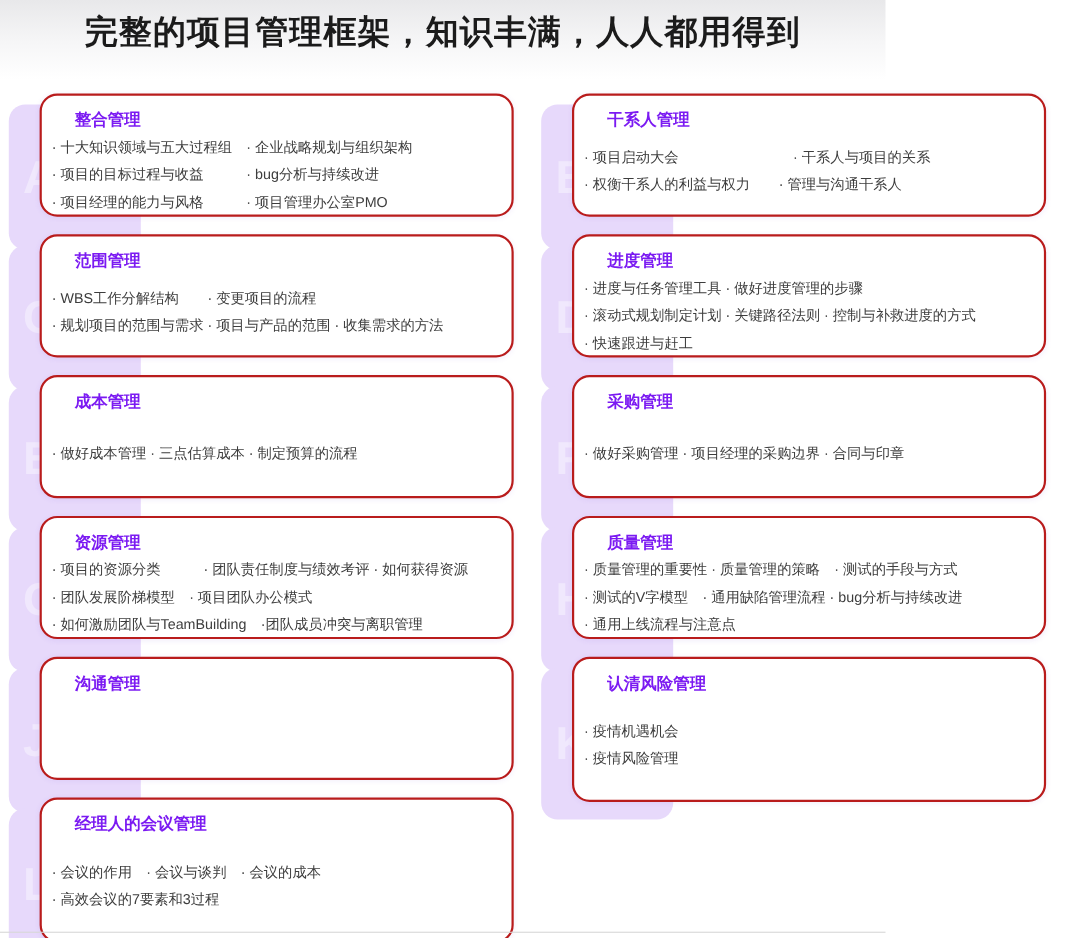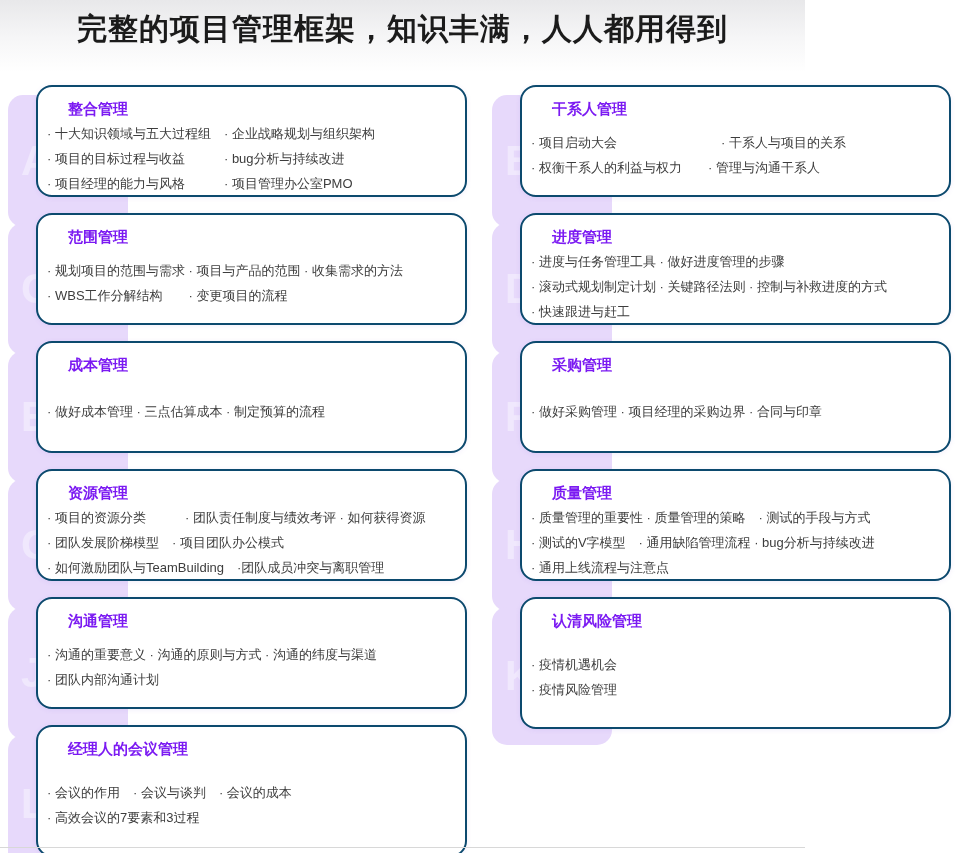--- a/index.html
+++ b/index.html
@@ -17,21 +17,21 @@
   .grid { display:grid; grid-template-columns:484px 484px; grid-auto-rows:128px; }
   .cell { position:relative; }
 
   .tile { position:absolute; left:8px; top:10px; bottom:-14px; width:120px;
           background:#e7d9fb; border-radius:15px;
           display:flex; align-items:center; }
   .tile .letter { font-size:42px; font-weight:bold; color:#f0e8fd; padding-left:13px;
                   line-height:1; user-select:none; }
 
   .card { position:absolute; left:36px; right:17px; top:0; bottom:16px;
-          background:#ffffff; border:2px solid #0c4a6e; border-radius:16px;
+          background:#ffffff; border:2px solid #b91c1c; border-radius:16px;
           box-shadow:0 1px 5px rgba(140,100,220,0.10);
           display:flex; flex-direction:column; overflow:hidden; }
   .card-title { margin:13px 0 0 30px; font-size:15px; font-weight:bold; color:#7b1af2; }
   .card-lines { flex:1; display:flex; flex-direction:column; justify-content:center;
                 padding:2px 10px 6px 9px; }
   .card-line { font-size:13px; color:#3d3d3d; line-height:25px; white-space:nowrap; }
 
   
   .row-last .tile { bottom:-20px; }
   .row-last .card { bottom:-4px; }
@@ -77,22 +77,22 @@
       </div>
     </div>
 
     <div class="cell">
       <div class="tile">
         <span class="letter">C</span>
       </div>
       <div class="card">
         <div class="card-title">范围管理</div>
         <div class="card-lines">
+          <div class="card-line">· WBS工作分解结构　　· 变更项目的流程</div>
           <div class="card-line">· 规划项目的范围与需求 · 项目与产品的范围 · 收集需求的方法</div>
-          <div class="card-line">· WBS工作分解结构　　· 变更项目的流程</div>
         </div>
       </div>
     </div>
 
     <div class="cell">
       <div class="tile">
         <span class="letter">D</span>
       </div>
       <div class="card">
         <div class="card-title">进度管理</div>
@@ -156,24 +156,20 @@
       </div>
     </div>
 
 
     <div class="cell">
       <div class="tile">
         <span class="letter">J</span>
       </div>
       <div class="card">
         <div class="card-title">沟通管理</div>
-        <div class="card-lines">
-          <div class="card-line">· 沟通的重要意义 · 沟通的原则与方式 · 沟通的纬度与渠道</div>
-          <div class="card-line">· 团队内部沟通计划</div>
-        </div>
       </div>
     </div>
 
     <div class="cell row-last">
       <div class="tile">
         <span class="letter">K</span>
       </div>
       <div class="card">
         <div class="card-title">认清风险管理</div>
         <div class="card-lines">

